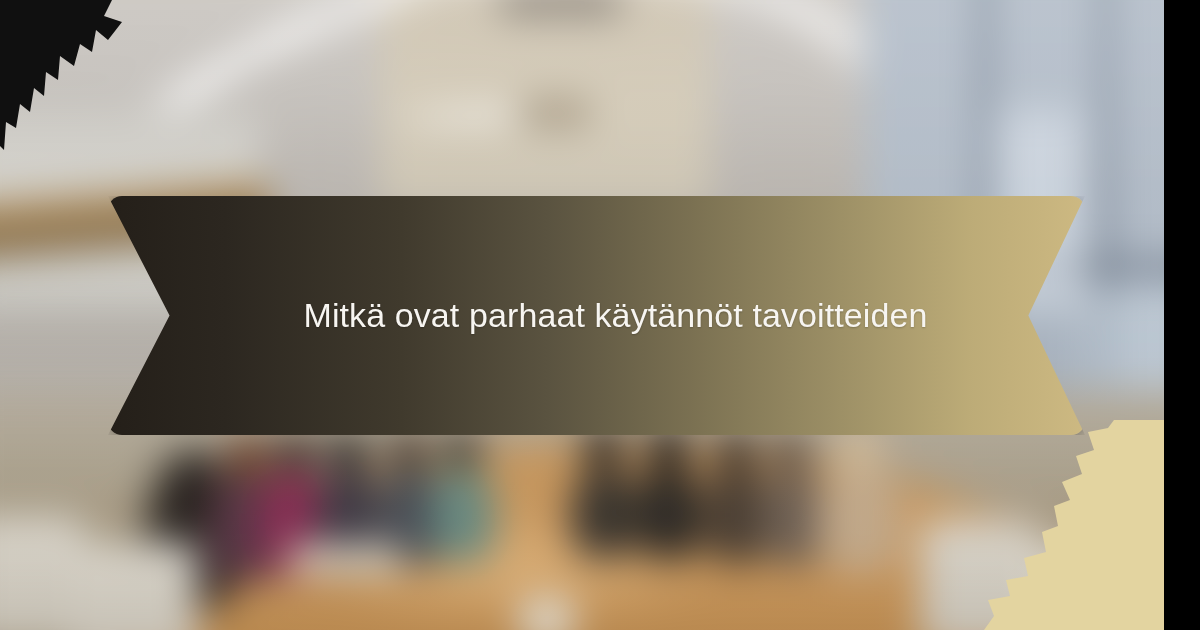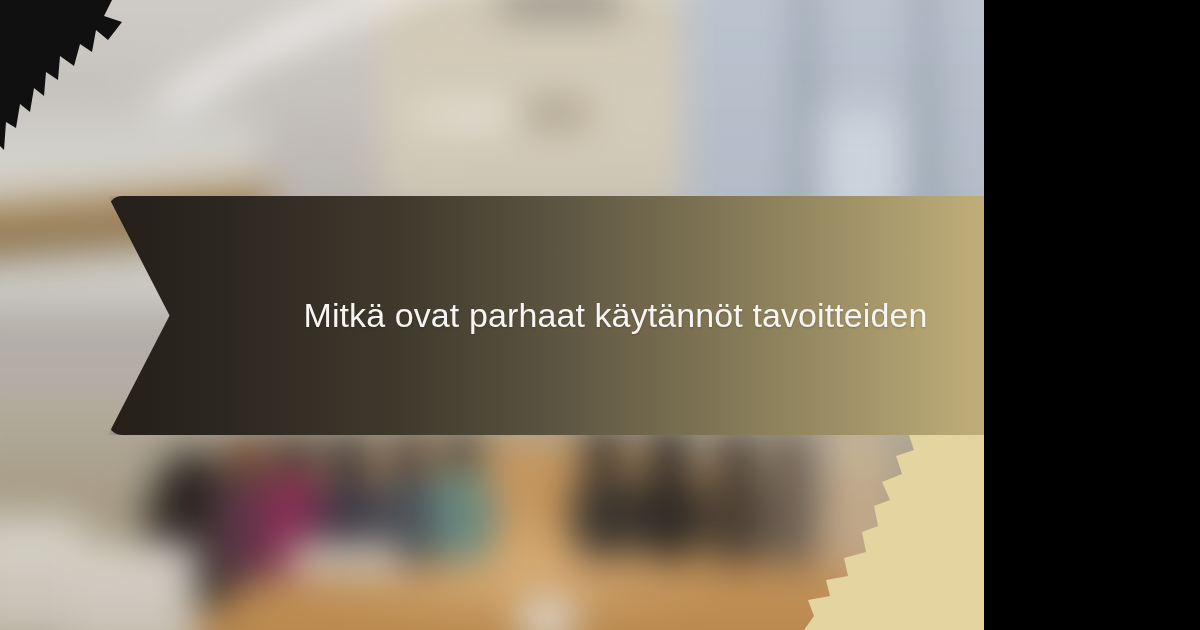--- a/index.html
+++ b/index.html
@@ -3,21 +3,21 @@
 <meta charset="utf-8">
 <title>Ribbon Banner Card</title>
 <style>
   html, body {
     margin: 0;
     padding: 0;
     background: #000;
   }
   #stage {
     position: relative;
-    width: 984px;
+    width: 1164px;
     height: 630px;
     overflow: hidden;
     font-family: "Liberation Sans", "DejaVu Sans", sans-serif;
     background: #b9b4ad;
   }
 
   
   #photo {
     position: absolute;
     inset: -40px;

